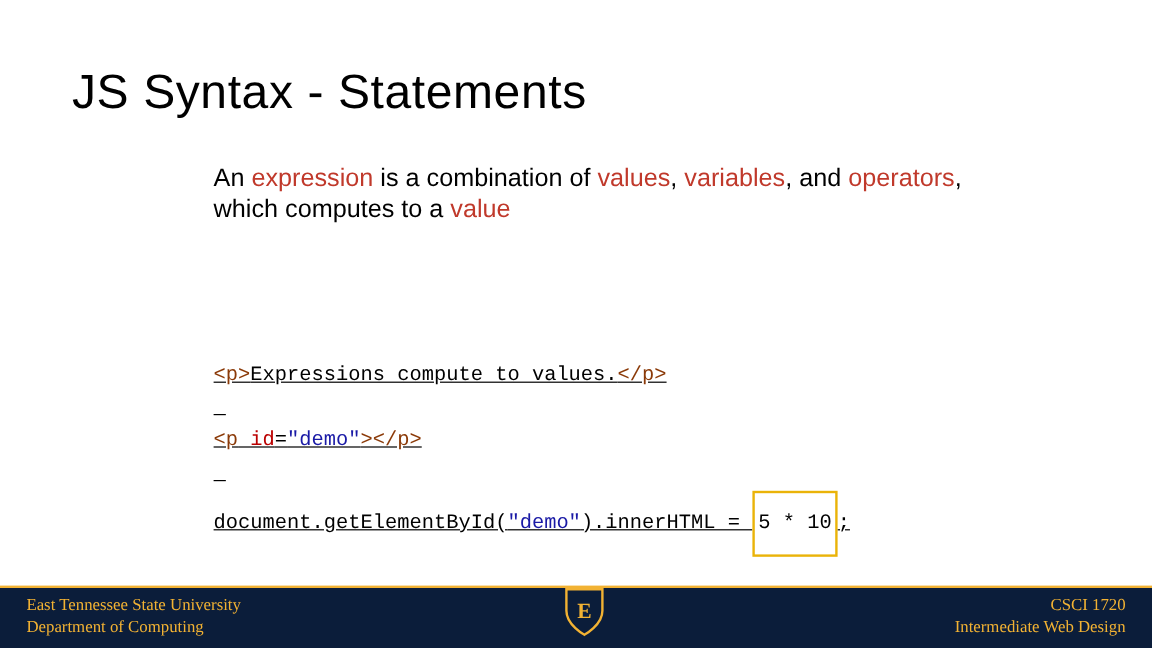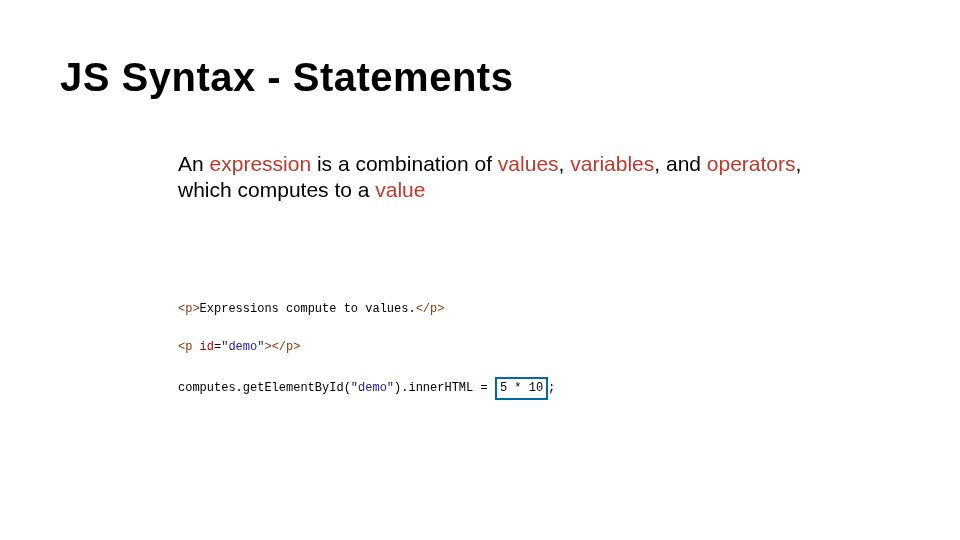--- a/index.html
+++ b/index.html
@@ -15,54 +15,55 @@
   .slide {
     width: 960px;
     height: 540px;
     position: relative;
   }
   .title {
     position: absolute;
     left: 60px;
     top: 55px;
     font-size: 40px;
-    font-weight: 700;
+    font-weight: 400;
     color: #000;
     letter-spacing: 0.5px;
   }
   .body {
     position: absolute;
     left: 178px;
     top: 135px;
     width: 680px;
     font-size: 21px;
     line-height: 1.25;
     color: #000;
   }
-  .body p { margin: 16px 0 18px 0; }
+  .body p { margin: 1px 0 18px 0; }
   .kw { color: #c0392b; }
   .code-example {
     position: absolute;
     left: 178px;
     top: 300px;
     width: 680px;
   }
   .code-left {
     font-family: "Consolas", "Courier New", monospace;
-    font-size: 12px;
+    font-size: 17px;
     line-height: 1.6;
     color: #000;
+    text-decoration: underline;
   }
   .tag { color: #8b3a08; }
   .attr { color: #b00; }
   .val  { color: #1a1aa6; }
   .expr-box {
     display: inline-block;
-    border: 2px solid #0369a1;
-    padding: 0 3px;
+    border: 2px solid #eab308;
+    padding: 12px 3px;
     color: #000;
   }
   .arrow {
     position: absolute;
     left: 435px;
     top: 303px;
     width: 0; height: 0;
   }
   
   .footer {
@@ -100,24 +101,42 @@
       <span>An </span><span class="kw">expression</span><span> is a combination of </span><span class="kw">values</span><span>, </span><span class="kw">variables</span><span>, and </span><span class="kw">operators</span><span>, which computes to a </span><span class="kw">value</span>
     </p>
   </div>
 
   <div class="code-example">
     <div class="code-left">
       <div><span class="tag">&lt;p&gt;</span><span>Expressions compute to values.</span><span class="tag">&lt;/p&gt;</span></div>
       <div>&nbsp;</div>
       <div><span class="tag">&lt;p</span><span class="attr"> id</span><span>=</span><span class="val">"demo"</span><span class="tag">&gt;&lt;/p&gt;</span></div>
       <div>&nbsp;</div>
-      <div><span>computes.getElementById(</span><span class="val">"demo"</span><span>).innerHTML = </span><span class="expr-box">5 * 10</span><span>;</span></div>
+      <div><span>document.getElementById(</span><span class="val">"demo"</span><span>).innerHTML = </span><span class="expr-box">5 * 10</span><span>;</span></div>
     </div>
 
     <div class="arrow">
       
       
     </div>
 
   </div>
 
+  <div class="footer">
+    <div class="gold"></div>
+    <div class="navy"></div>
+    <div class="left-text">
+      <div>East Tennessee State University</div>
+      <div>Department of Computing</div>
+    </div>
+    <div class="shield">
+      <svg width="34" height="42" viewBox="0 0 34 42">
+        <path d="M2 2 H32 V20 C32 32 17 40 17 40 C17 40 2 32 2 20 Z" fill="#0b1d3a" stroke="#f2b233" stroke-width="2"></path>
+        <text x="17" y="26" text-anchor="middle" font-family="Georgia, serif" font-weight="bold" font-size="18" fill="#f2b233">E</text>
+      </svg>
+    </div>
+    <div class="right-text">
+      <div>CSCI 1720</div>
+      <div>Intermediate Web Design</div>
+    </div>
+  </div>
 
 </div>
 
 </body></html>

